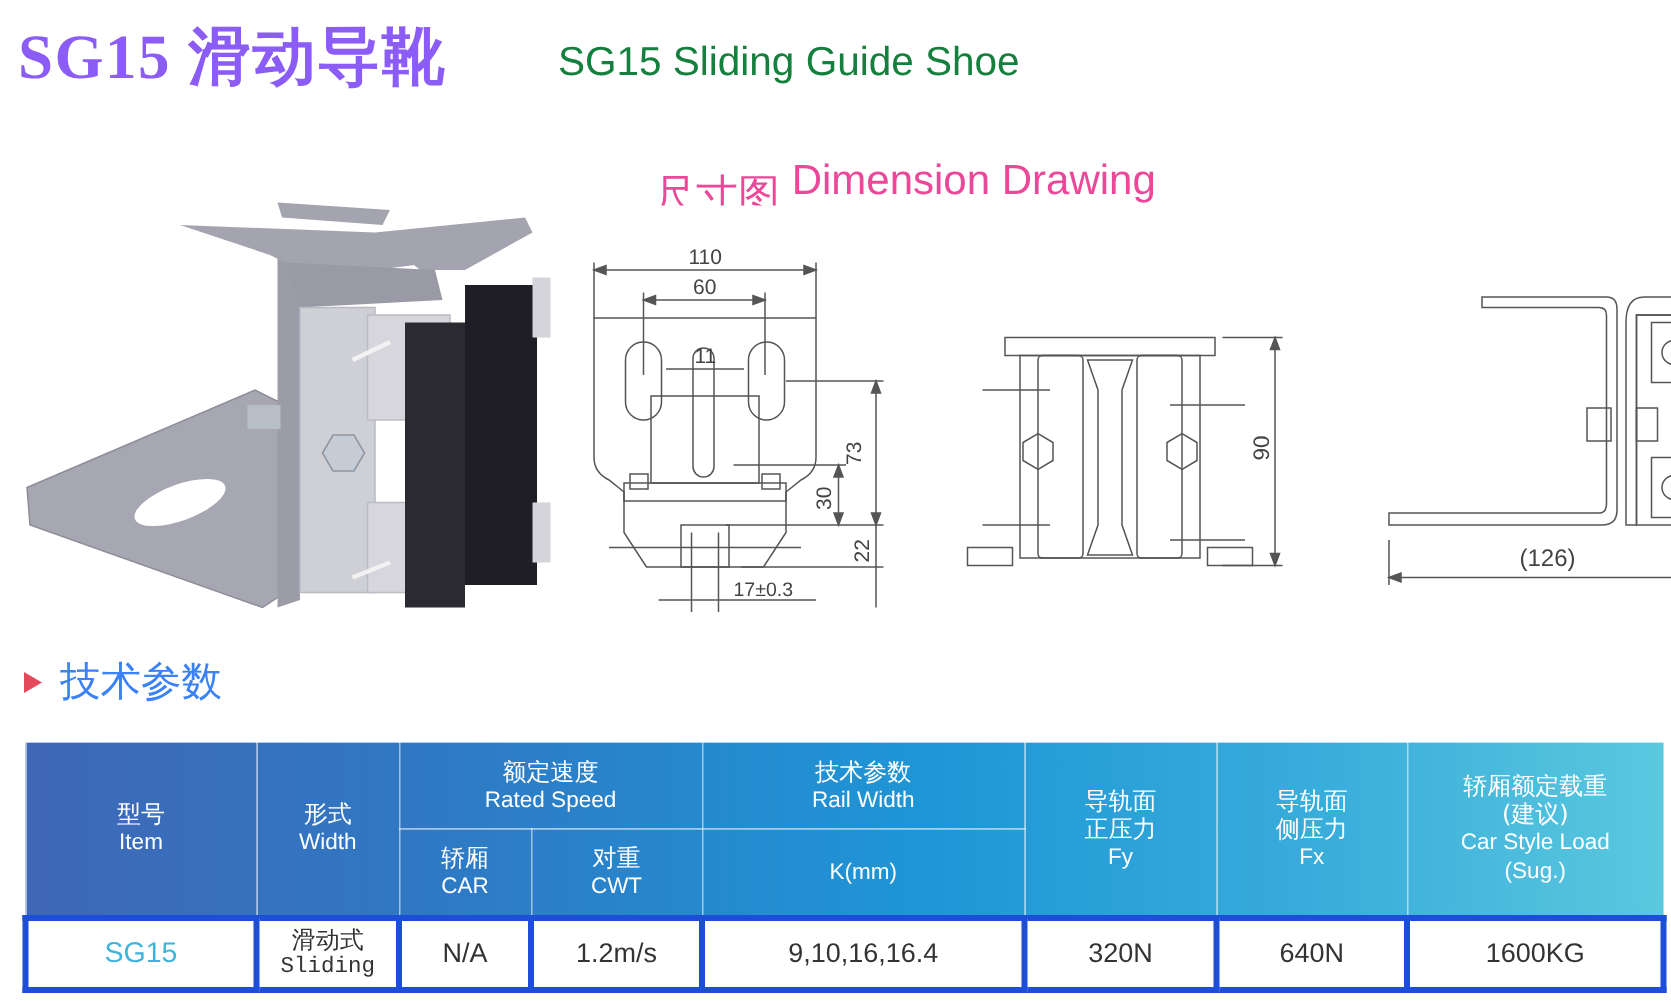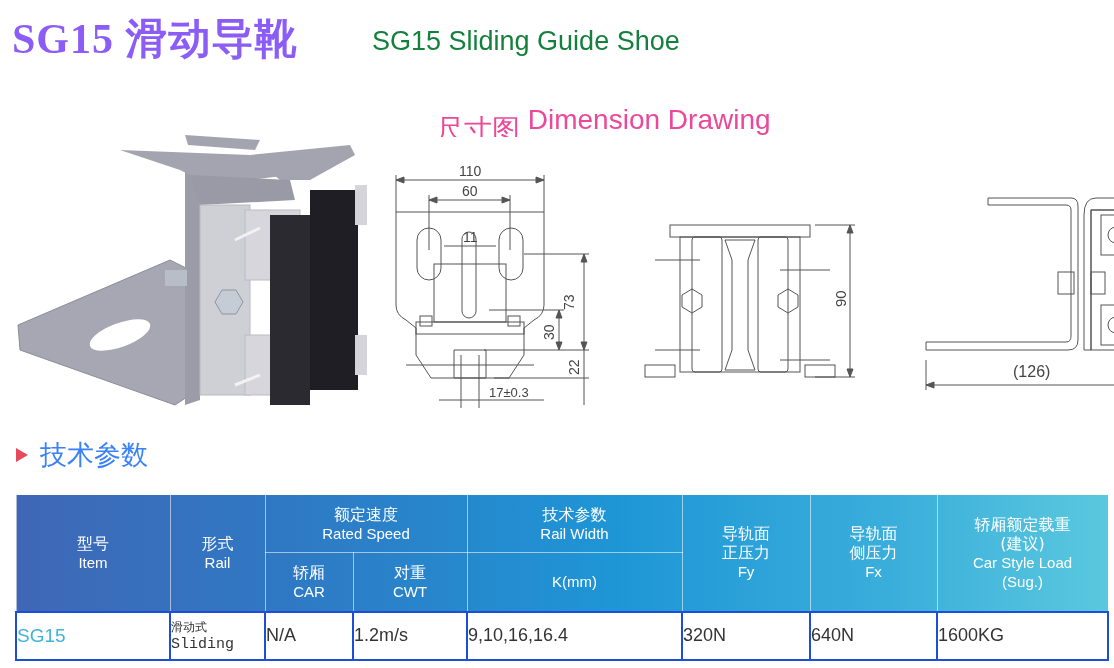--- a/index.html
+++ b/index.html
@@ -19,22 +19,22 @@
 
   .section-heading { position: absolute; left: 14px; top: 438px; font-size: 27px; color: #3b82f6; line-height: 34px; display: flex; align-items: center; }
   .section-heading .tri { width: 0; height: 0; border-top: 7px solid transparent; border-bottom: 7px solid transparent; border-left: 12px solid #e54a5a; margin-right: 12px; margin-left: 2px; }
   .section-heading .cn { font-family: "DejaVu Sans", sans-serif; margin-right: 8px; }
 
   table.params { position: absolute; left: 15px; top: 494px; width: 1092px; border-collapse: collapse; table-layout: fixed; }
   table.params th { color: #ffffff; font-weight: normal; font-size: 15px; line-height: 19px; border: 1px solid rgba(255,255,255,0.55); text-align: center; vertical-align: middle; padding: 0; }
   table.params th .cn { display: block; font-size: 16px; font-family: "DejaVu Sans", sans-serif; }
   table.params th .en { display: block; }
   table.params thead { background: linear-gradient(90deg, #3f67b6 0%, #2f79c4 25%, #1e96d6 55%, #3aaedb 80%, #5ac8de 100%); }
-  table.params td { border: 2px solid #1d4ed8; text-align: left; vertical-align: middle; font-size: 18px; color: #333; height: 48px; }
-  table.params td .cn { display: block; font-size: 12px; line-height: 18px; font-family: "DejaVu Sans", sans-serif; }
+  table.params td { border: 4px solid #1d4ed8; text-align: center; vertical-align: middle; font-size: 18px; color: #333; height: 48px; }
+  table.params td .cn { display: block; font-size: 16px; line-height: 18px; font-family: "DejaVu Sans", sans-serif; }
   table.params td .en { display: block; font-size: 15px; line-height: 18px; font-family: Liberation Mono, monospace; }
   table.params td.model { color: #3fb3d9; font-size: 19px; }
 </style>
 </head>
 <body>
 
 <div class="title-cn">SG15 滑动导靴</div>
 <div class="title-en">SG15 Sliding Guide Shoe</div>
 
 <div class="photo">
@@ -186,21 +186,21 @@
       <col style="width:171px">
   </colgroup>
   <thead>
     <tr style="height:58px">
       <th rowspan="2">
         <span class="cn">型号</span>
           <span class="en">Item</span>
       </th>
       <th rowspan="2">
         <span class="cn">形式</span>
-          <span class="en">Rail</span>
+          <span class="en">Width</span>
       </th>
       <th colspan="2">
         <span class="cn">额定速度</span>
           <span class="en">Rated Speed</span>
       </th>
       <th>
         <span class="cn">技术参数</span>
           <span class="en">Rail Width</span>
       </th>
       <th rowspan="2">

